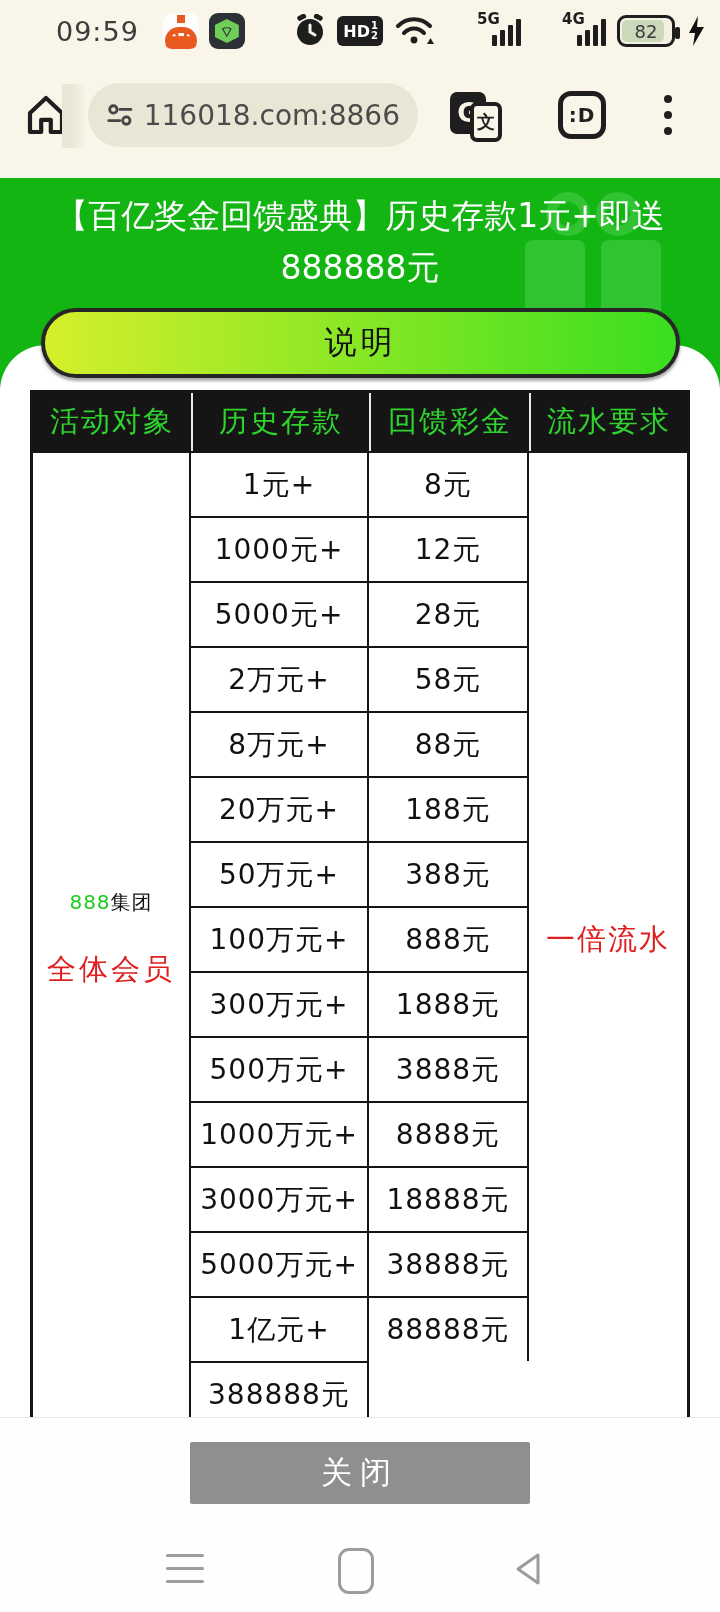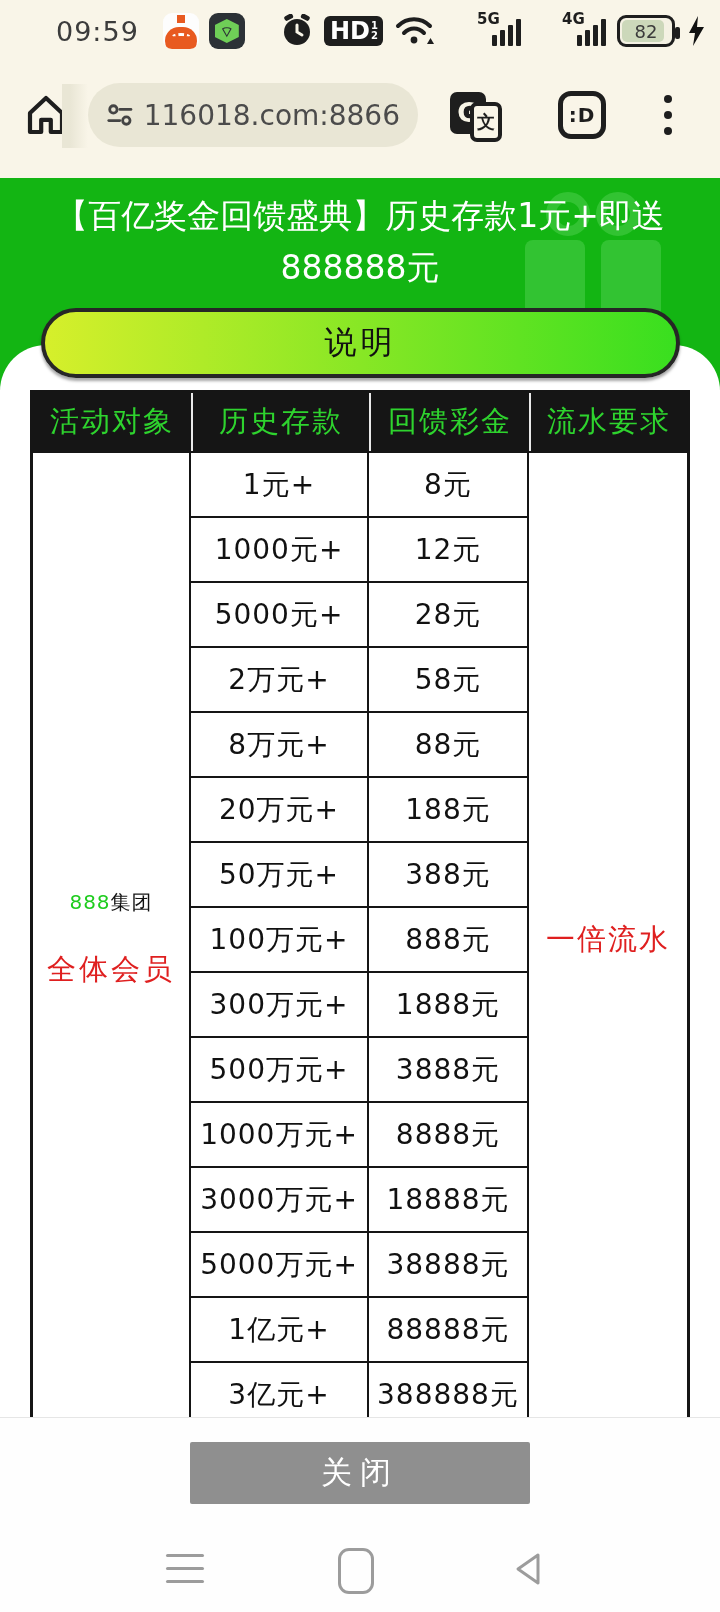--- a/index.html
+++ b/index.html
@@ -17,21 +17,21 @@
   .app-ico { width:36px; height:36px; border-radius:9px; position:relative; overflow:hidden; }
   .app-ico.tomato { background:#fdfdfd; }
   .app-ico.tomato .cap { position:absolute; top:2px; left:14px; width:8px; height:8px; background:#e85a20; }
   .app-ico.tomato .body { position:absolute; bottom:-6px; left:2px; right:2px; height:28px; background:#e85a20; border-radius:14px; }
   .app-ico.tomato .dots { position:absolute; bottom:8px; left:8px; width:20px; height:8px; border-top:3px dotted #fff; border-radius:50%; }
   .app-ico.shield { background:#2c3136; display:flex; align-items:center; justify-content:center; }
   .hexa { width:24px; height:24px; background:#6fce57; clip-path:polygon(50% 0,100% 25%,100% 75%,50% 100%,0 75%,0 25%); display:flex; align-items:center; justify-content:center; }
   .hexa span { color:#2c3136; font-size:15px; font-weight:bold; }
   .sb-right { margin-left:auto; display:flex; align-items:center; gap:11px; }
   .hd-badge { background:#1e1e1e; color:#fff; border-radius:6px; height:30px; padding:2px 5px 2px 6px; display:flex; align-items:center; }
-  .hd-badge .hd { font-size:24px; font-weight:bold; letter-spacing:0; }
+  .hd-badge .hd { font-size:16px; font-weight:bold; letter-spacing:0; }
   .hd-badge .subs { display:flex; flex-direction:column; line-height:1; margin-left:1px; }
   .hd-badge .subs span { font-size:10px; font-weight:bold; }
   .signal { position:relative; width:44px; height:34px;margin-left:30px; }
   .signal .net { position:absolute; top:-2px; left:0; font-size:15px; font-weight:bold; color:#1e1e1e; line-height:1; }
   .signal .bars { position:absolute; bottom:2px; right:0; display:flex; align-items:flex-end; gap:3px; }
   .signal .bars i { width:5px; background:#1e1e1e; border-radius:1px; display:block; }
   .battery { position:relative; width:58px; height:32px; border:3px solid #1e1e1e; border-radius:9px; background:#f4f1e3; display:flex; align-items:center; justify-content:center; }
   .battery .fill { position:absolute; left:2px; top:2px; bottom:2px; width:80%; background:#ccd8ba; border-radius:5px; }
   .battery .pct { position:relative; font-size:18px; color:#3a3a3a; }
   .battery .nub { position:absolute; right:-8px; top:9px; width:5px; height:12px; background:#1e1e1e; border-radius:2px; }
@@ -250,21 +250,20 @@
         <div class="td sep-r">500万元+</div>
         <div class="td sep-r">3888元</div>
         <div class="td sep-r">1000万元+</div>
         <div class="td sep-r">8888元</div>
         <div class="td sep-r">3000万元+</div>
         <div class="td sep-r">18888元</div>
         <div class="td sep-r">5000万元+</div>
         <div class="td sep-r">38888元</div>
         <div class="td sep-r">1亿元+</div>
         <div class="td sep-r">88888元</div>
-        <div class="td sep-r">3亿元+</div>
         <div class="td sep-r">388888元</div>
       </div>
   </div>
 </div>
 
 <div class="lower">
   <div class="close-btn">
     <span>关闭</span>
   </div>
   <div class="nav-bar">

